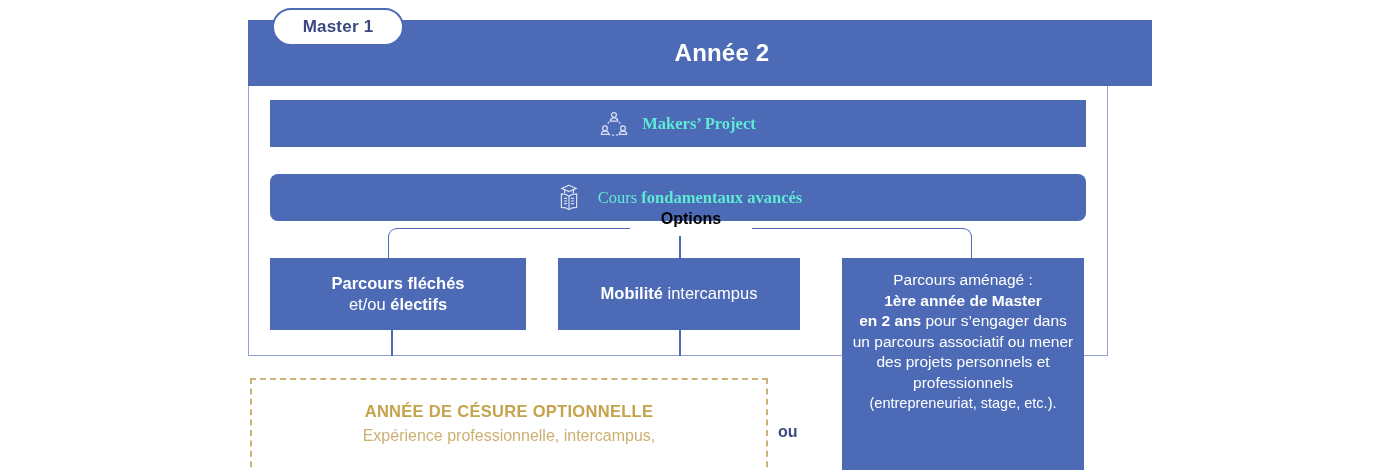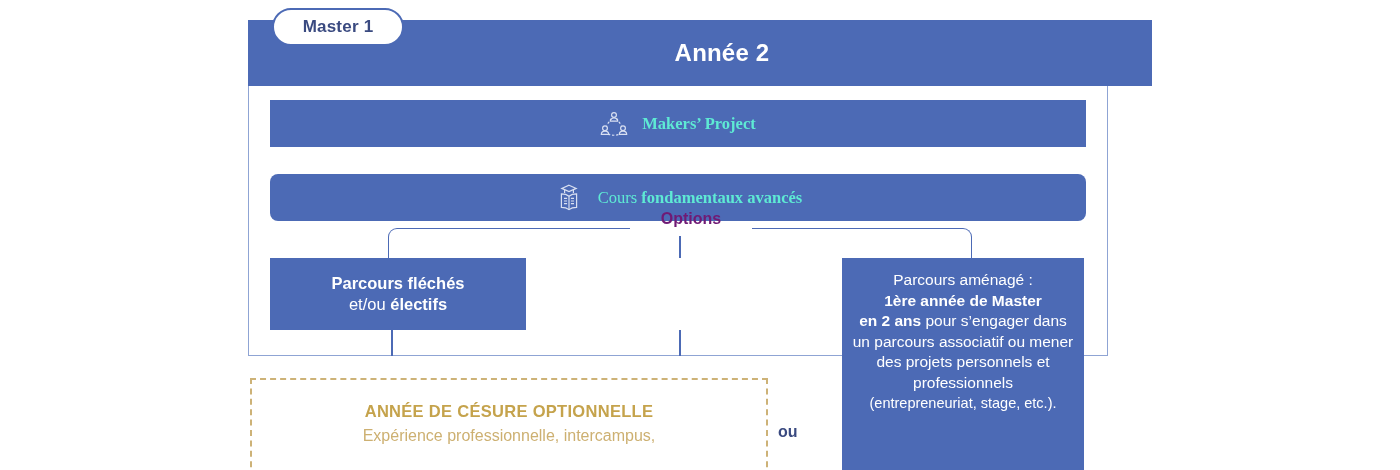--- a/index.html
+++ b/index.html
@@ -118,21 +118,21 @@
     width: 122px;
     height: 16px;
     background: #ffffff;
   }
   .options-label {
     position: absolute;
     left: 630px;
     top: 210px;
     width: 122px;
     text-align: center;
-    color: #701a75;
+    color: #000000;
     font-size: 16px;
     font-weight: bold;
   }
   .stem {
     position: absolute;
     width: 1.5px;
     background: #4c6ab5;
   }
   .stem.mid-top { left: 679px; top: 236px; height: 22px; }
 
@@ -257,20 +257,25 @@
   <div class="stem d2"></div>
   <div class="stem d3"></div>
 
   <div class="opt-box opt-1">
     <div class="opt-text">
       <b>Parcours fléchés</b><br>
       <span>et/ou </span><b>électifs</b>
     </div>
   </div>
 
+  <div class="opt-box opt-2">
+    <div class="opt-text">
+      <b>Mobilité</b><span> intercampus</span>
+    </div>
+  </div>
 
   <div class="opt-box opt-3">
     <div class="opt-text">
       <span>Parcours aménagé :</span><br>
       <b>1ère année de Master</b><br>
       <b>en 2 ans</b><span> pour s’engager dans un parcours associatif ou mener des projets personnels et professionnels</span>
       <div class="small">(entrepreneuriat, stage, etc.).</div>
     </div>
   </div>
 

